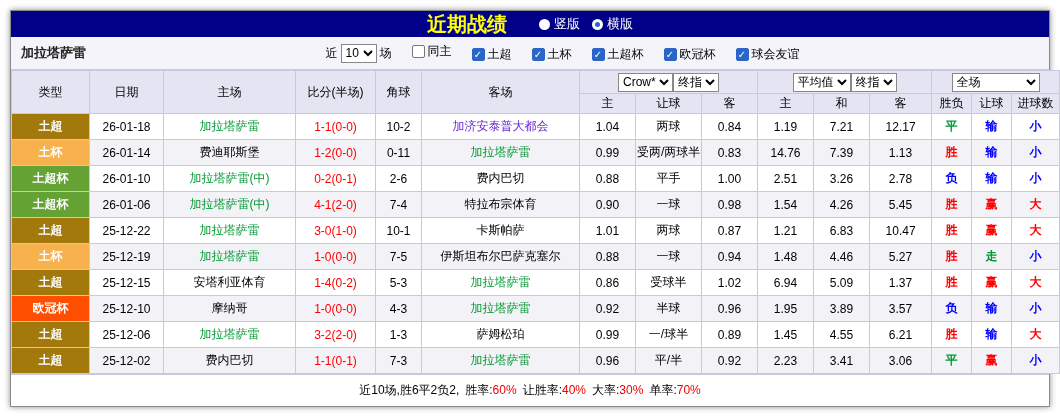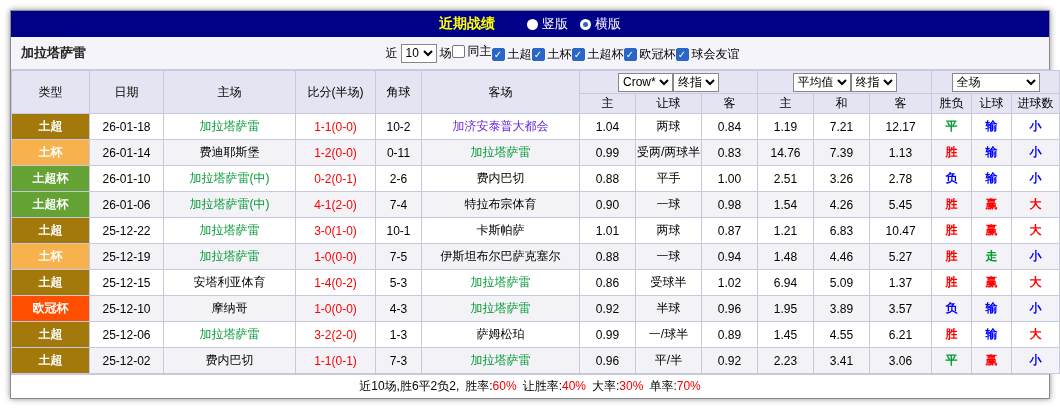--- a/index.html
+++ b/index.html
@@ -10,21 +10,21 @@
   }
   .page {
     width:1040px; margin:10px auto 0; background:#fff;
     border:1px solid #8a8a8a; box-shadow:0 0 6px rgba(0,0,0,.45);
   }
   
   .topbar {
     height:26px; background:#000088; color:#fff; font-size:13px;
     display:flex; align-items:center; justify-content:center; gap:12px;
   }
-  .topbar-title { color:#ffff00; font-weight:bold; font-size:14px; margin-right:20px; }
+  .topbar-title { color:#ffff00; font-weight:bold; font-size:20px; margin-right:20px; }
   .radio-label { display:inline-flex; align-items:center; cursor:pointer; color:#fff;font-family:Liberation Serif, serif; }
   .radio {
     width:11px; height:11px; border-radius:50%; background:#fff;
     display:inline-block; margin-right:4px; position:relative;
   }
   .radio .dot {
     position:absolute; left:3px; top:3px; width:5px; height:5px;
     border-radius:50%; background:#2a66c8; display:none;
   }
   .radio.selected .dot { display:block; }
@@ -33,21 +33,21 @@
     height:33px; background:#f4f4fa; border-bottom:1px solid #c9c9dd;
     display:flex; align-items:center; padding:0 10px; font-size:12px; color:#000;
   }
   .team-title { font-weight:bold; font-size:13px; color:#222; }
   .filters { margin:0 auto; display:flex; align-items:center; }
   .filters select { margin:12px 3px; }
   select {
     height:19px; font-size:12px; border:1px solid #888; background:#fff; color:#000;
     font-family:"Liberation Sans","DejaVu Sans",sans-serif;
   }
-  .cb-label { display:inline-flex; align-items:center; margin-left:0; cursor:pointer; }
+  .cb-label { display:inline-flex; align-items:center; margin-left:20px; cursor:pointer; }
   .checkbox {
     width:13px; height:13px; border:1px solid #777; background:#fff; border-radius:2px;
     display:inline-flex; align-items:center; justify-content:center;
     font-size:10px; line-height:11px; color:#fff; margin-right:3px;
   }
   .checkbox.checked { background:#2a66c8; border-color:#2a66c8; }
   
   table { width:100%; border-collapse:collapse; table-layout:fixed; font-size:12px; }
   th, td {
     border:1px solid #c9c9dd; text-align:center; padding:0 1px;
@@ -57,21 +57,21 @@
   thead tr.head-top th { height:23px; }
   thead tr.head-bot th { height:20px; }
   thead .sel-wrap { display:flex; align-items:flex-start; justify-content:center; }
   tbody td { height:26px; background:#fff; color:#000; }
   tr.alt td { background:#f3f3f7; }
   td.league { color:#fff; font-weight:bold; }
   td.score { color:#ff0000; }
   td.res { font-weight:bold; }
   
   .footer {
-    height:24px; display:flex; align-items:center; justify-content:center;
+    height:32px; display:flex; align-items:center; justify-content:center;
     font-size:12px; gap:6px; background:#fff; border-top:1px solid #c9c9dd; color:#000;
   }
   .stat-val { color:#ee0000; }
 </style>
 </head>
 <body>
 
 <div class="page">
 
   <div class="topbar">

